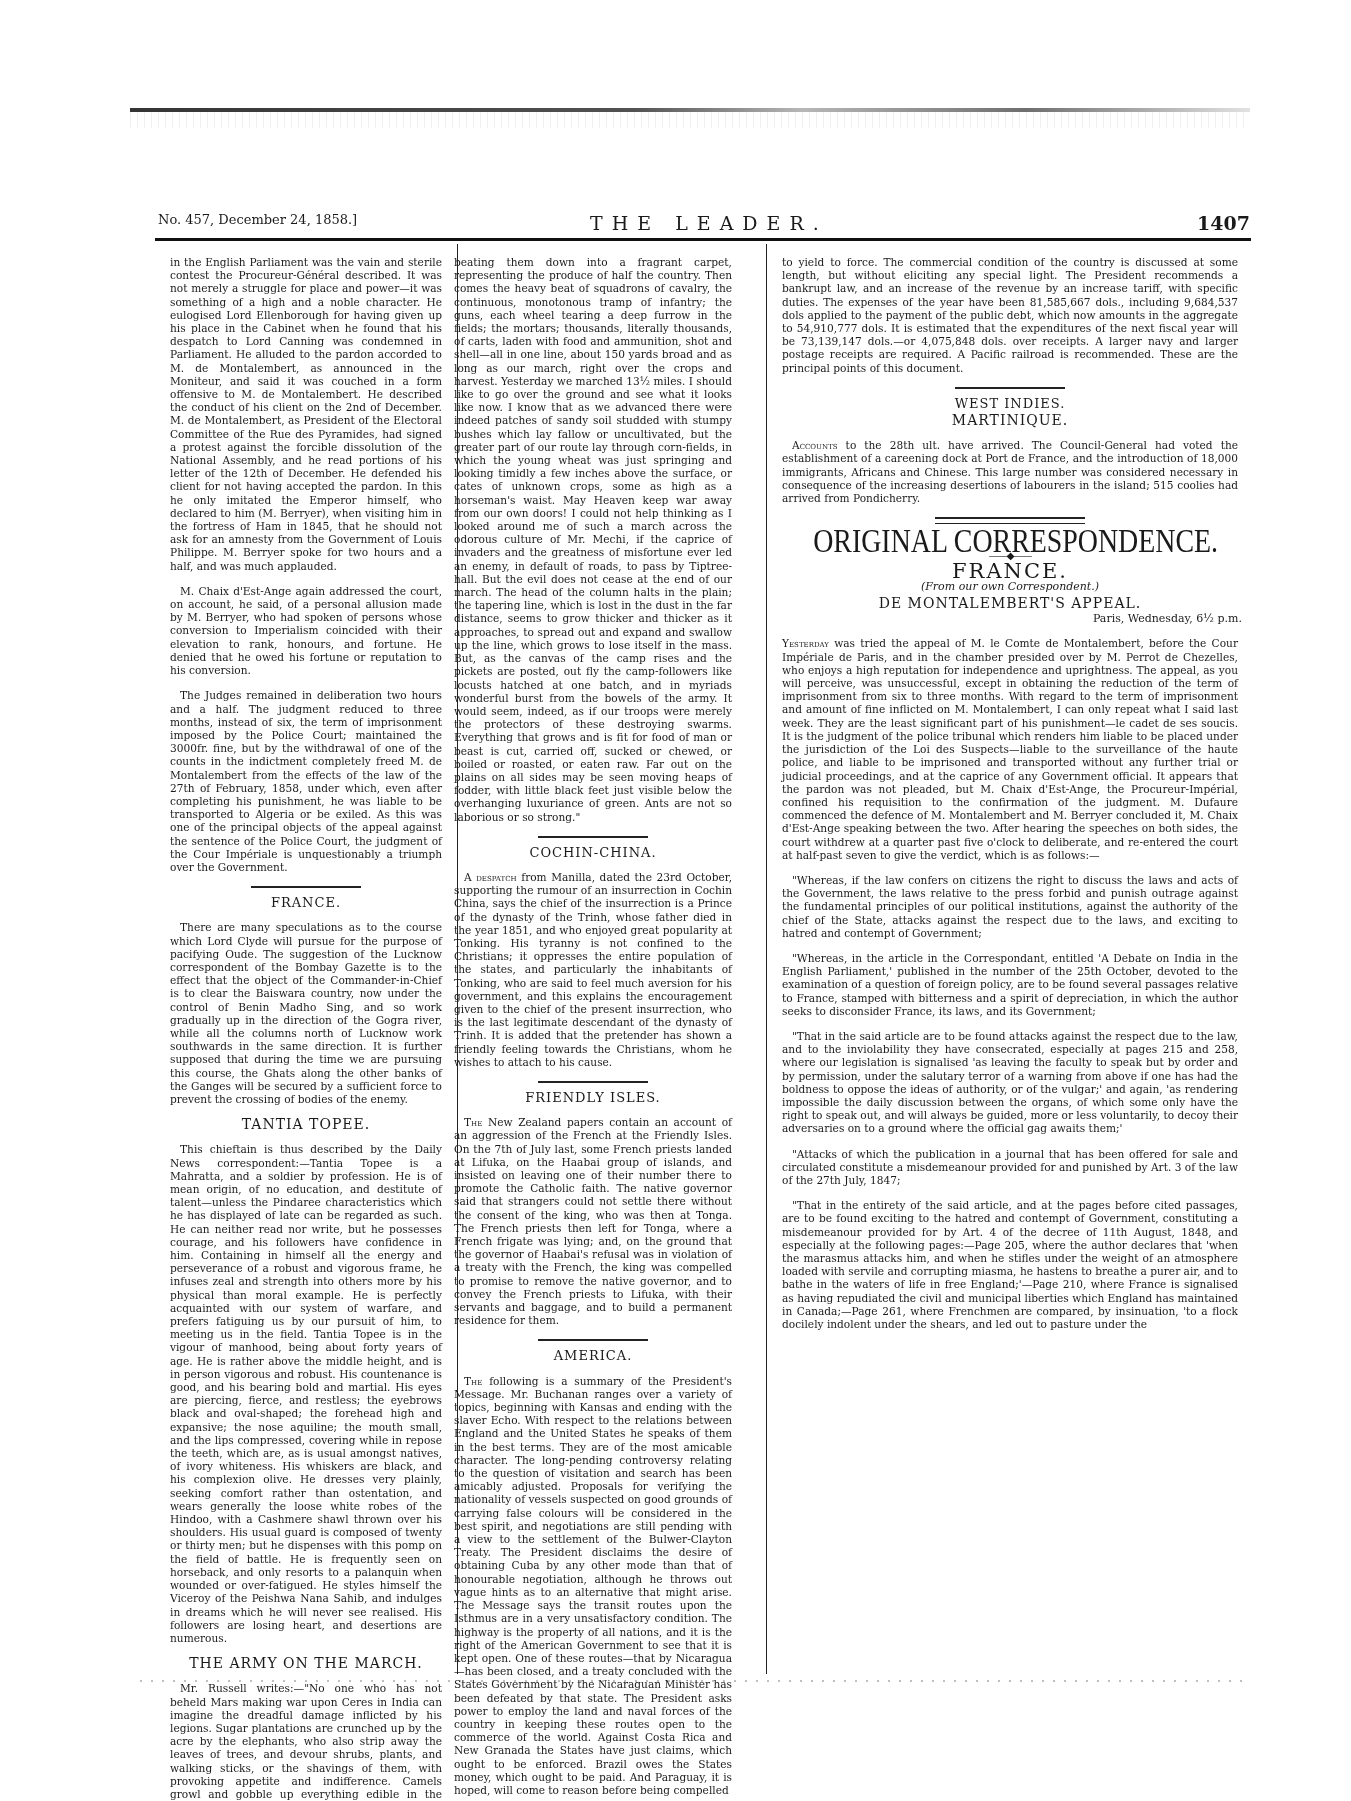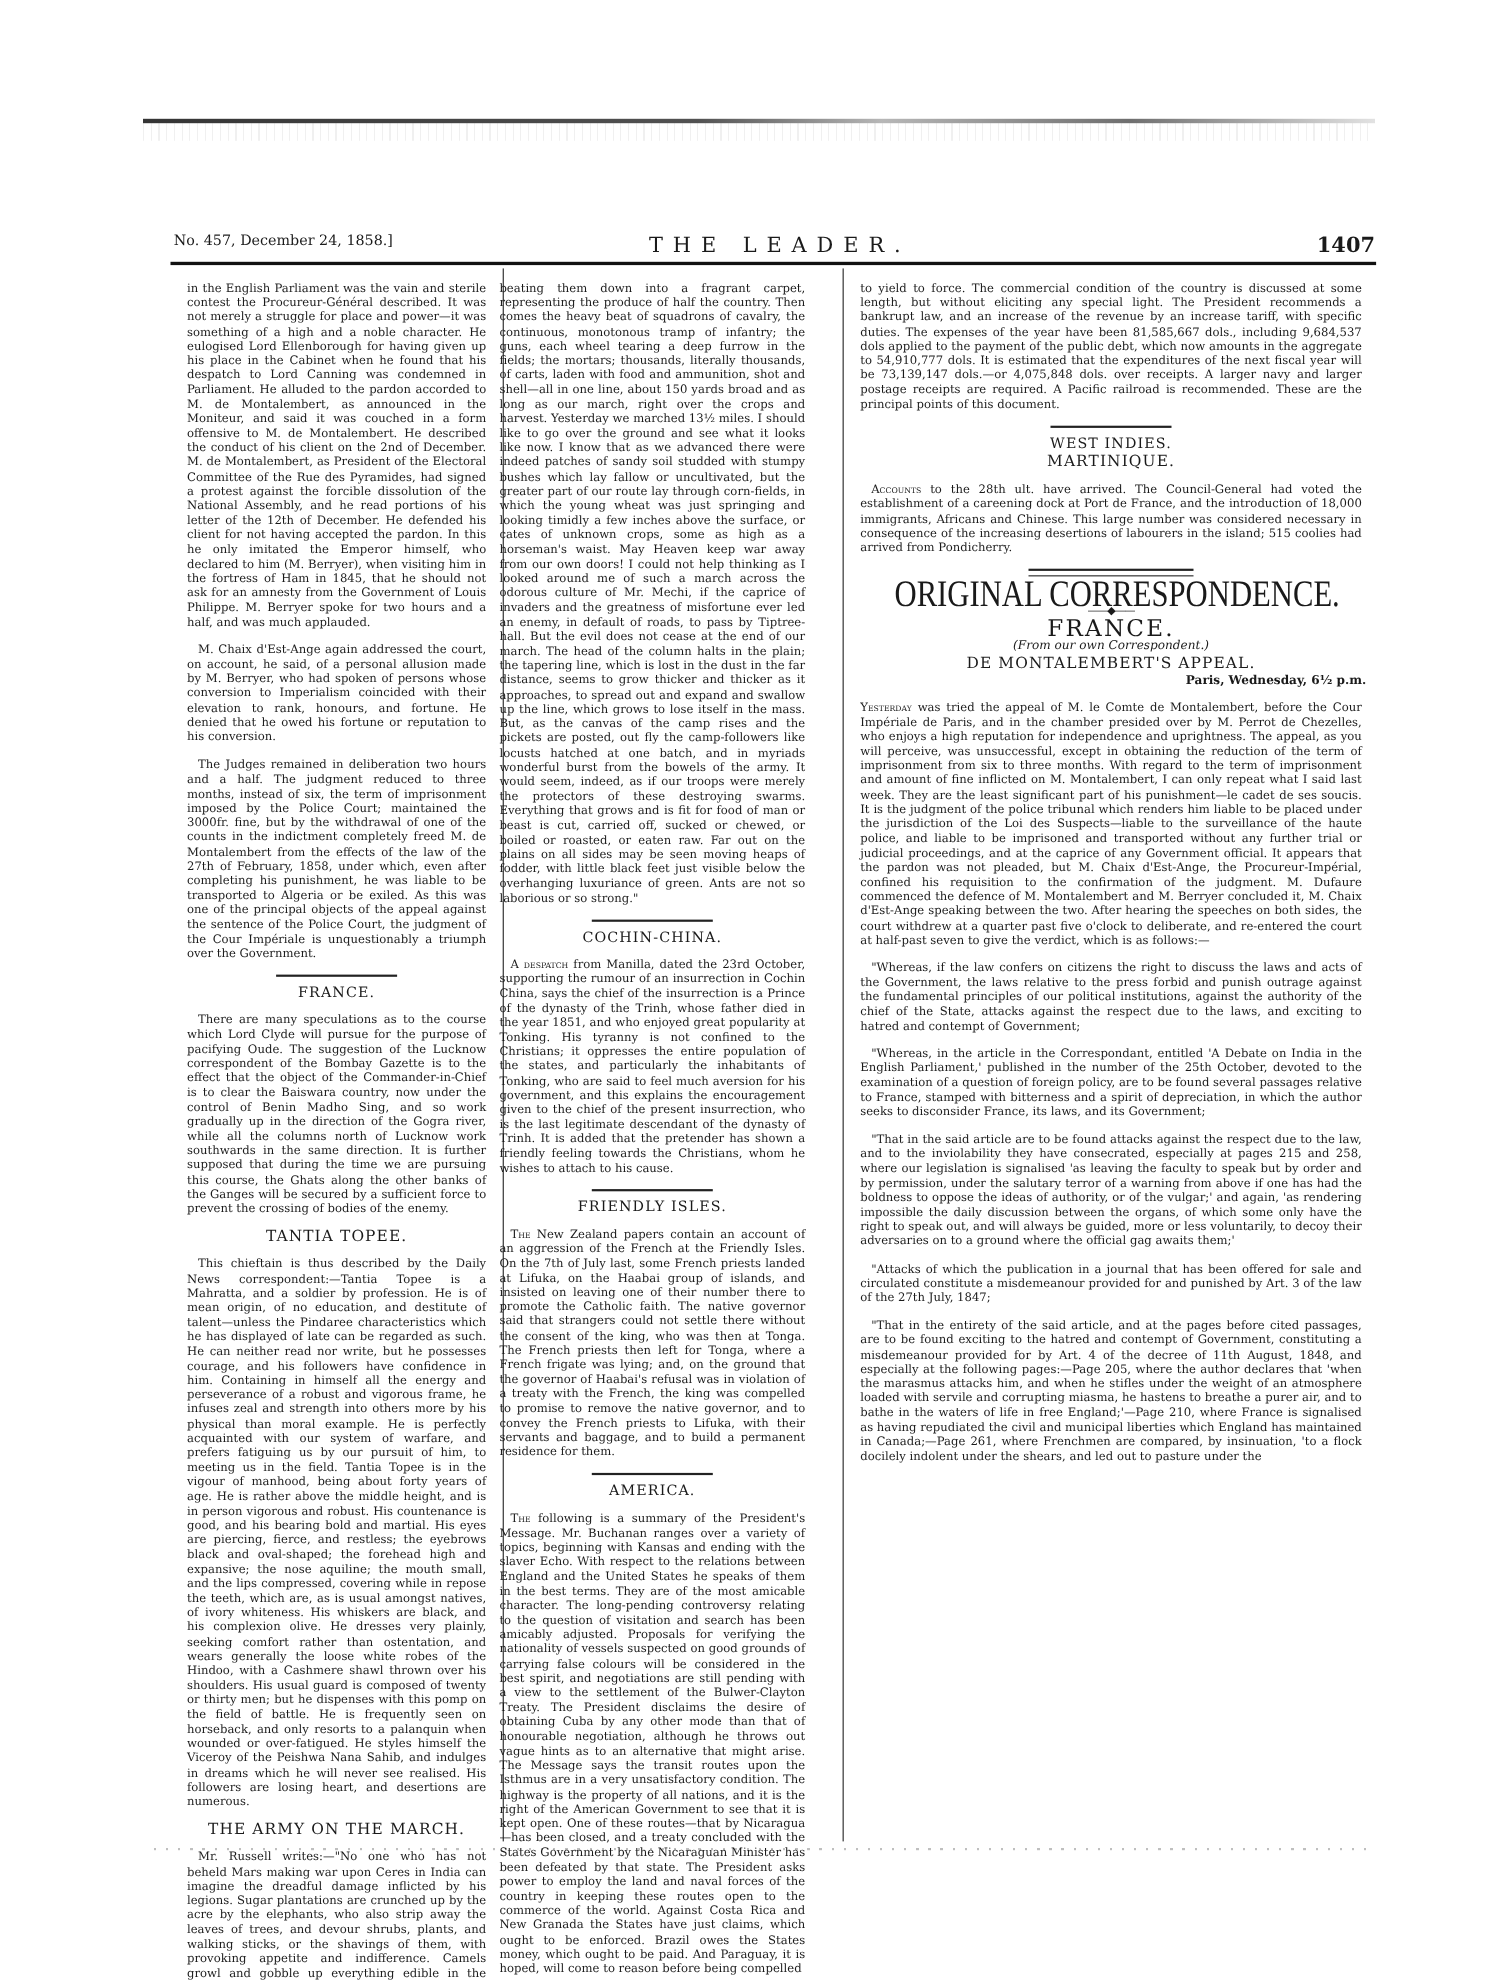--- a/index.html
+++ b/index.html
@@ -24,21 +24,21 @@
   .col p { margin: 12px; text-indent: 10px; }
   .col p.noind { text-indent: 0; }
   .h-sec { text-align: center; font-size: 13px; letter-spacing: 1px; margin: 8px 0 3px 0; }
   .h-sub { text-align: center; font-size: 14px; letter-spacing: 1px; margin: 4px 0 2px 0; }
   .sep { width: 110px; height: 2px; background: #222; margin: 10px auto 8px auto; }
   .sep-double { width: 150px; height: 4px; border-top: 2px solid #222; border-bottom: 1px solid #222; margin: 12px auto 10px auto; }
   .big-head { text-align: center; font-family: "Liberation Serif", serif; font-size: 34px; letter-spacing: 0px; transform: scaleX(.82); margin: 4px 0 2px 0; white-space: nowrap; }
   .orn { text-align: center; font-size: 10px; letter-spacing: -1px; margin: 0; }
   .france { text-align: center; font-size: 21px; letter-spacing: 2px; margin: 2px 0; }
   .from { text-align: center; font-style: italic; font-size: 11px; margin: 2px 0; }
-  .dateline { text-align: right; font-size: 11px; padding-right: 8px; margin: 2px 0; font-weight: bold; }
+  .dateline { text-align: right; font-size: 11px; padding-right: 8px; margin: 2px 0; }
   .sc { font-variant: small-caps; }
 </style>
 </head>
 <body>
 
 <div class="scan-edge"></div>
 <div class="scan-noise"></div>
 
 <div class="masthead">
   <span class="issue">No. 457, December 24, 1858.]</span>

